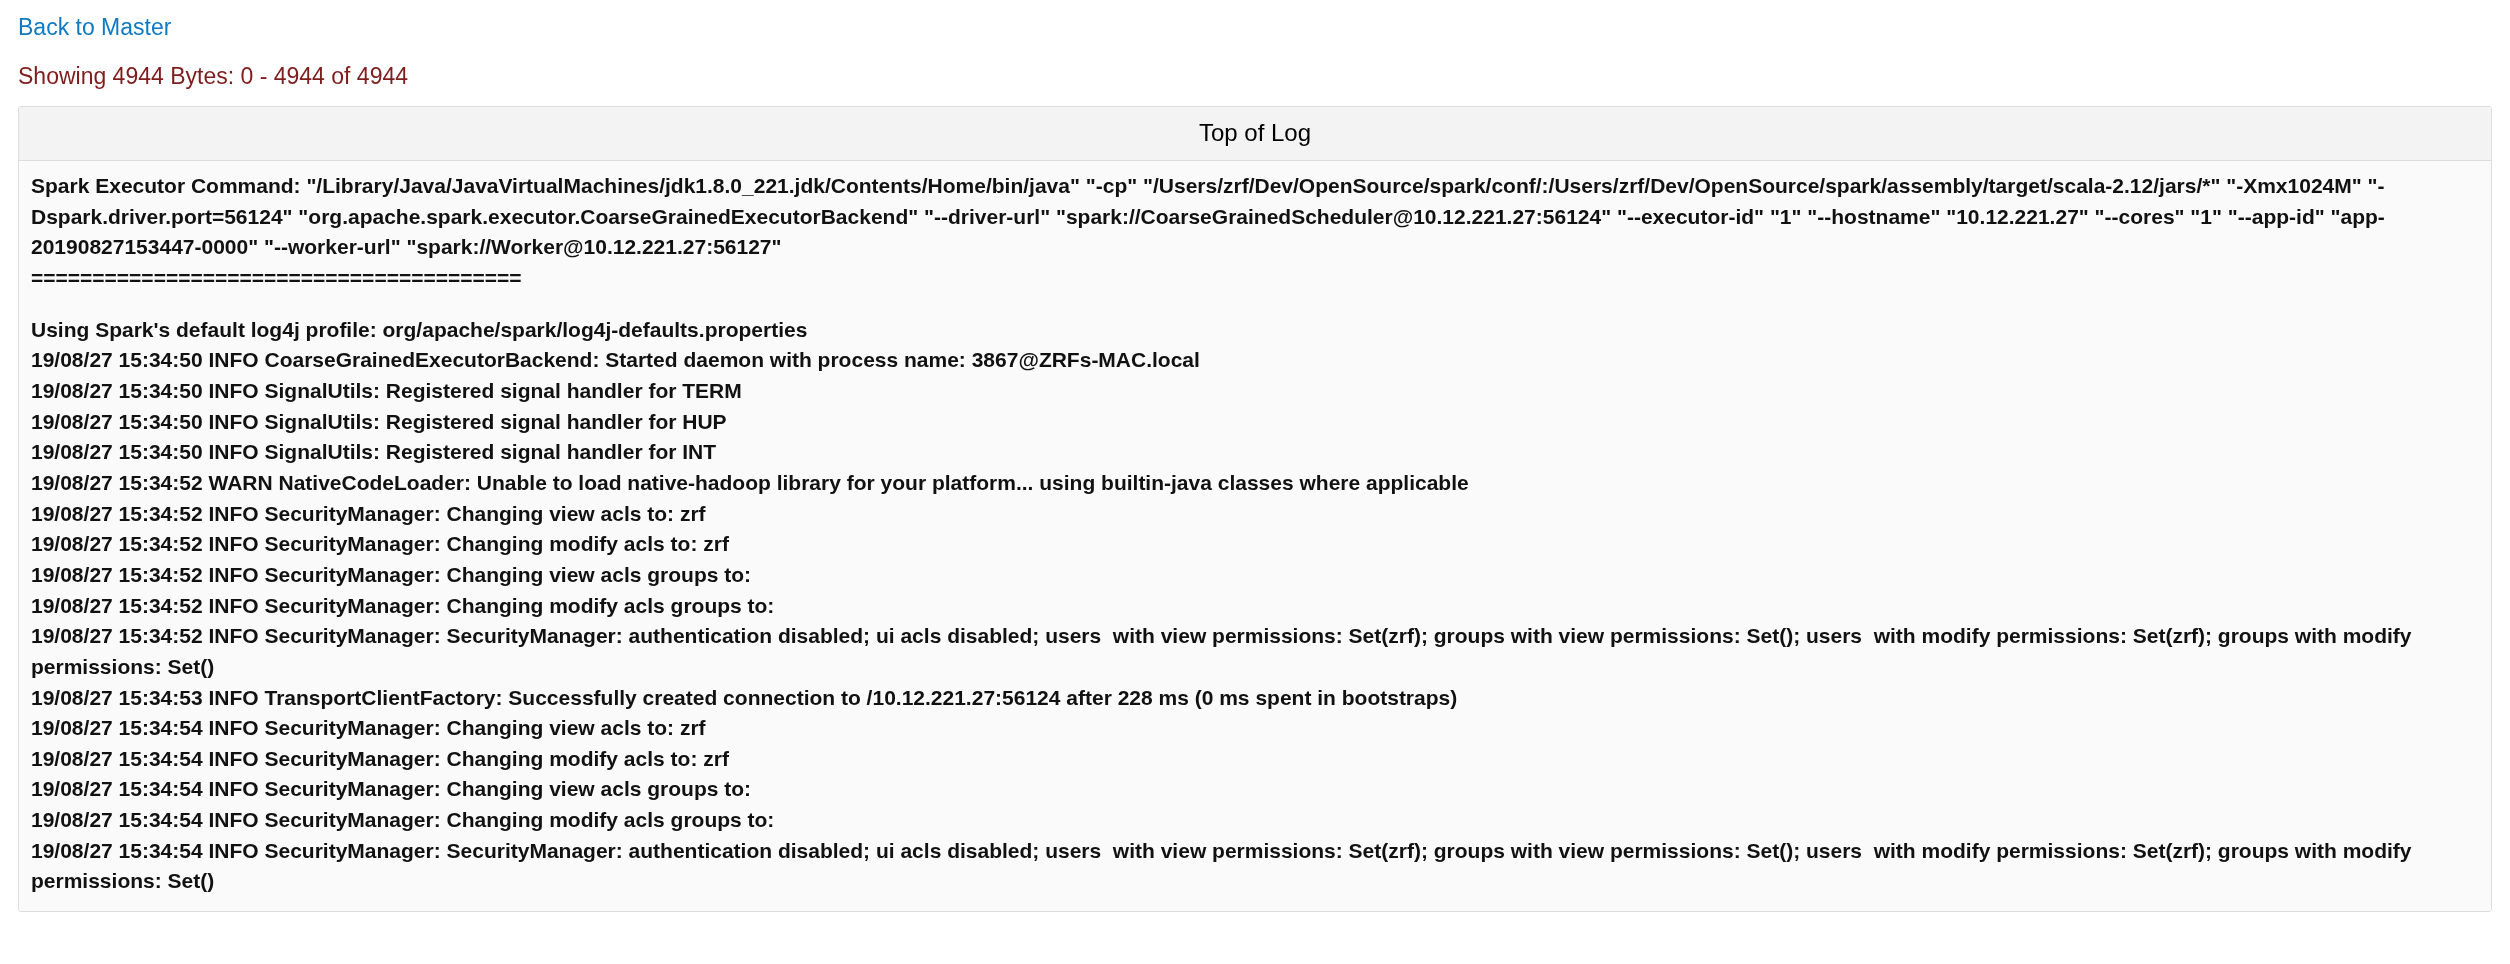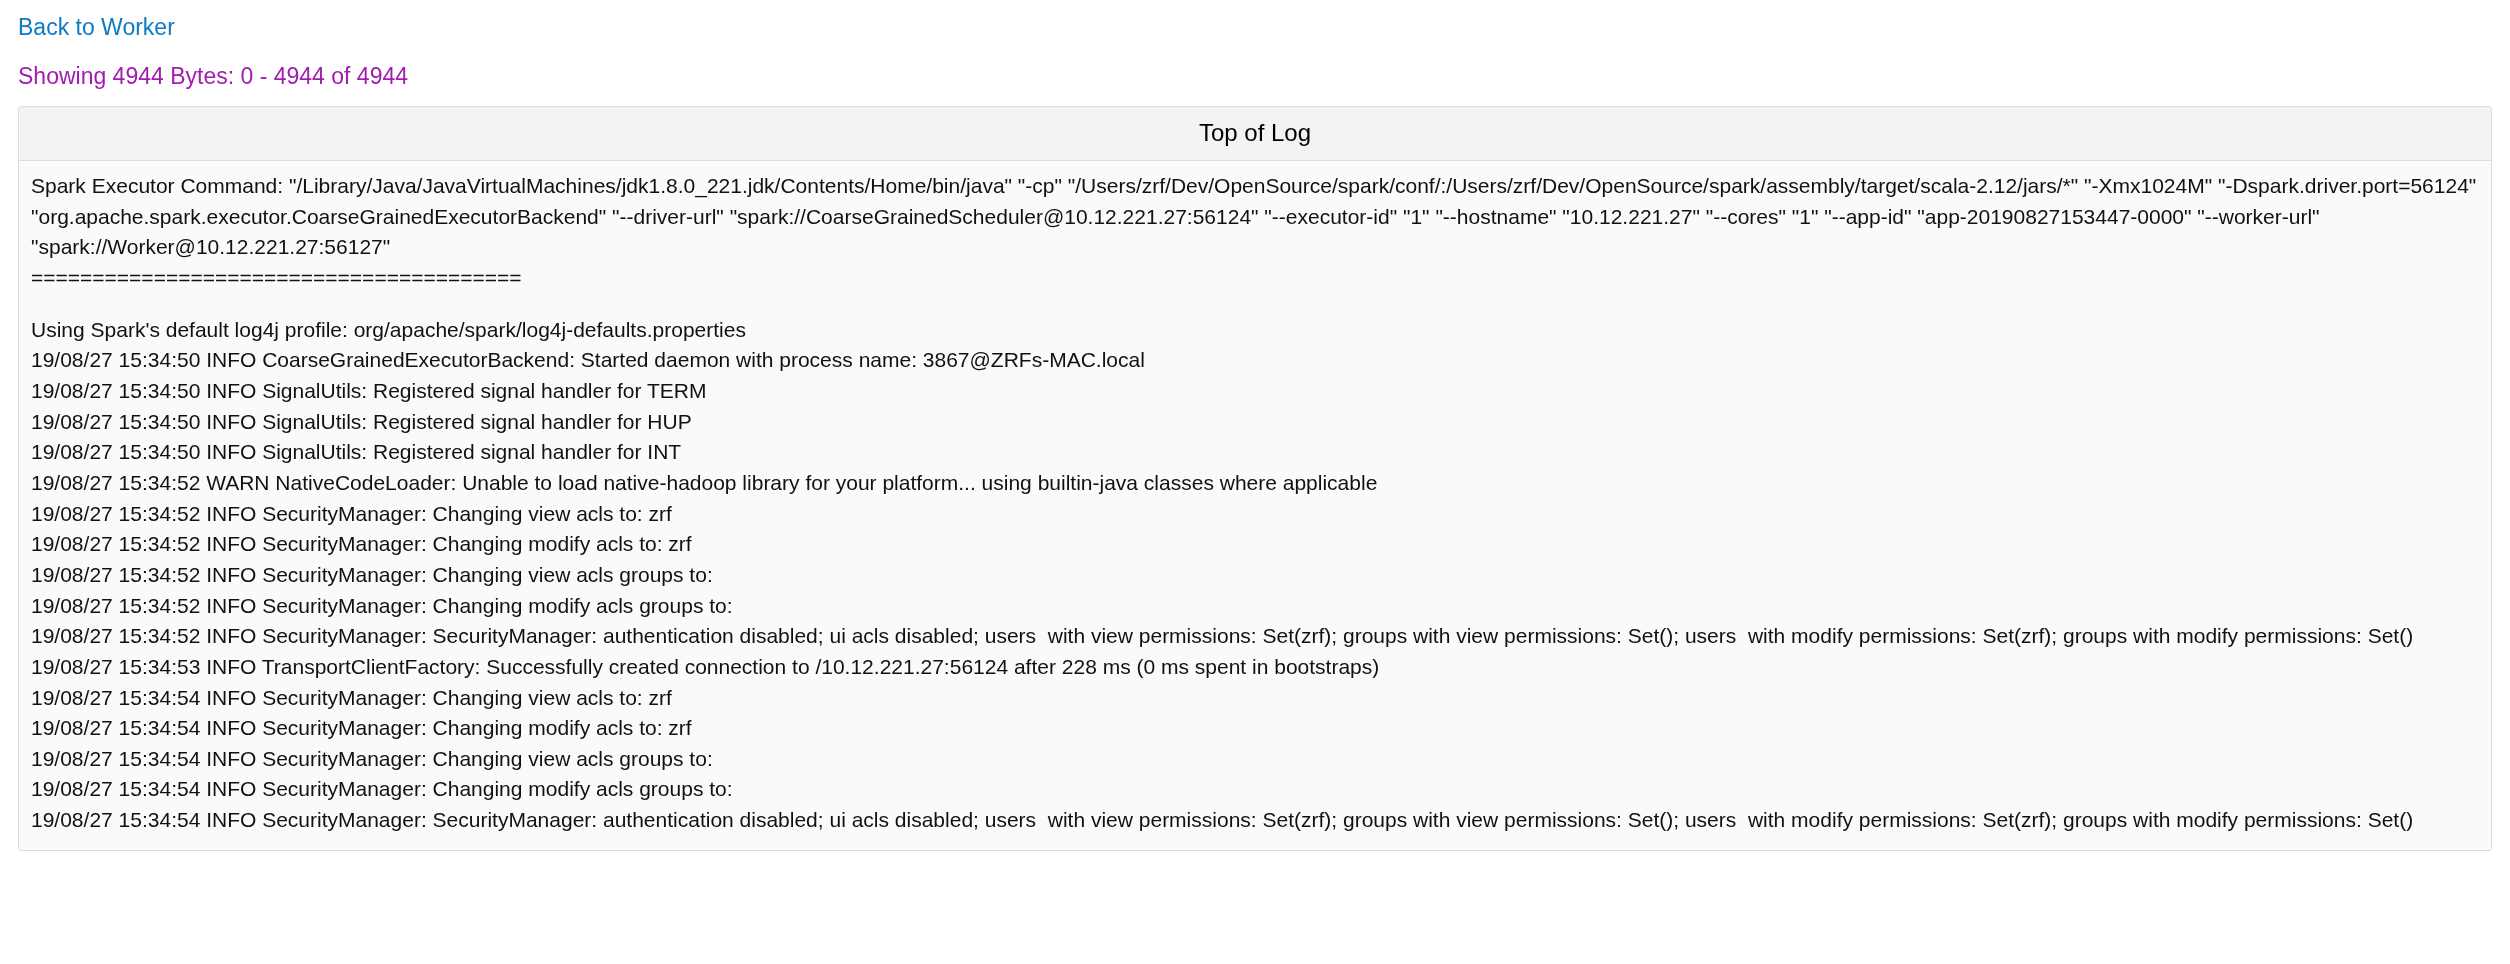--- a/index.html
+++ b/index.html
@@ -25,21 +25,21 @@
     margin-bottom: 2px;
     color: #0e7ac4;
     font-size: 23px;
     text-decoration: none;
     cursor: pointer;
   }
   .showing-line {
     margin-top: 20px;
     margin-bottom: 16px;
     font-size: 23px;
-    color: #a21caf;
+    color: #7f1d1d;
   }
   .log-panel {
     border: 1px solid #dddddd;
     border-radius: 3px;
     background: #fafafa;
     overflow: hidden;
   }
   .log-header {
     background: #f3f3f3;
     border-bottom: 1px solid #dddddd;
@@ -55,31 +55,32 @@
     font-size: 21px;
     line-height: 1.46;
     color: #111111;
     white-space: pre-wrap;
     word-break: break-word;
     overflow: hidden;
   }
   .log-line {
     white-space: pre-wrap;
     word-break: break-word;
+    font-weight: bold;
   }
   .log-line.blank {
     height: 21px;
   }
 </style>
 </head>
 <body>
 
 <div class="page">
 
-  <a class="back-link" href="#">Back to Worker</a>
+  <a class="back-link" href="#">Back to Master</a>
 
   <div class="showing-line">Showing 4944 Bytes: 0 - 4944 of 4944</div>
 
   <div class="log-panel">
     <div class="log-header">Top of Log</div>
     <div class="log-body" id="log-body"><div class="log-line">Spark Executor Command: "/Library/Java/JavaVirtualMachines/jdk1.8.0_221.jdk/Contents/Home/bin/java" "-cp" "/Users/zrf/Dev/OpenSource/spark/conf/:/Users/zrf/Dev/OpenSource/spark/assembly/target/scala-2.12/jars/*" "-Xmx1024M" "-Dspark.driver.port=56124" "org.apache.spark.executor.CoarseGrainedExecutorBackend" "--driver-url" "spark://CoarseGrainedScheduler@10.12.221.27:56124" "--executor-id" "1" "--hostname" "10.12.221.27" "--cores" "1" "--app-id" "app-20190827153447-0000" "--worker-url" "spark://Worker@10.12.221.27:56127"</div><div class="log-line">========================================</div><div class="log-line blank"></div><div class="log-line">Using Spark's default log4j profile: org/apache/spark/log4j-defaults.properties</div><div class="log-line">19/08/27 15:34:50 INFO CoarseGrainedExecutorBackend: Started daemon with process name: 3867@ZRFs-MAC.local</div><div class="log-line">19/08/27 15:34:50 INFO SignalUtils: Registered signal handler for TERM</div><div class="log-line">19/08/27 15:34:50 INFO SignalUtils: Registered signal handler for HUP</div><div class="log-line">19/08/27 15:34:50 INFO SignalUtils: Registered signal handler for INT</div><div class="log-line">19/08/27 15:34:52 WARN NativeCodeLoader: Unable to load native-hadoop library for your platform... using builtin-java classes where applicable</div><div class="log-line">19/08/27 15:34:52 INFO SecurityManager: Changing view acls to: zrf</div><div class="log-line">19/08/27 15:34:52 INFO SecurityManager: Changing modify acls to: zrf</div><div class="log-line">19/08/27 15:34:52 INFO SecurityManager: Changing view acls groups to:</div><div class="log-line">19/08/27 15:34:52 INFO SecurityManager: Changing modify acls groups to:</div><div class="log-line">19/08/27 15:34:52 INFO SecurityManager: SecurityManager: authentication disabled; ui acls disabled; users  with view permissions: Set(zrf); groups with view permissions: Set(); users  with modify permissions: Set(zrf); groups with modify permissions: Set()</div><div class="log-line">19/08/27 15:34:53 INFO TransportClientFactory: Successfully created connection to /10.12.221.27:56124 after 228 ms (0 ms spent in bootstraps)</div><div class="log-line">19/08/27 15:34:54 INFO SecurityManager: Changing view acls to: zrf</div><div class="log-line">19/08/27 15:34:54 INFO SecurityManager: Changing modify acls to: zrf</div><div class="log-line">19/08/27 15:34:54 INFO SecurityManager: Changing view acls groups to:</div><div class="log-line">19/08/27 15:34:54 INFO SecurityManager: Changing modify acls groups to:</div><div class="log-line">19/08/27 15:34:54 INFO SecurityManager: SecurityManager: authentication disabled; ui acls disabled; users  with view permissions: Set(zrf); groups with view permissions: Set(); users  with modify permissions: Set(zrf); groups with modify permissions: Set()</div></div>
   </div>
 
 </div>
 

